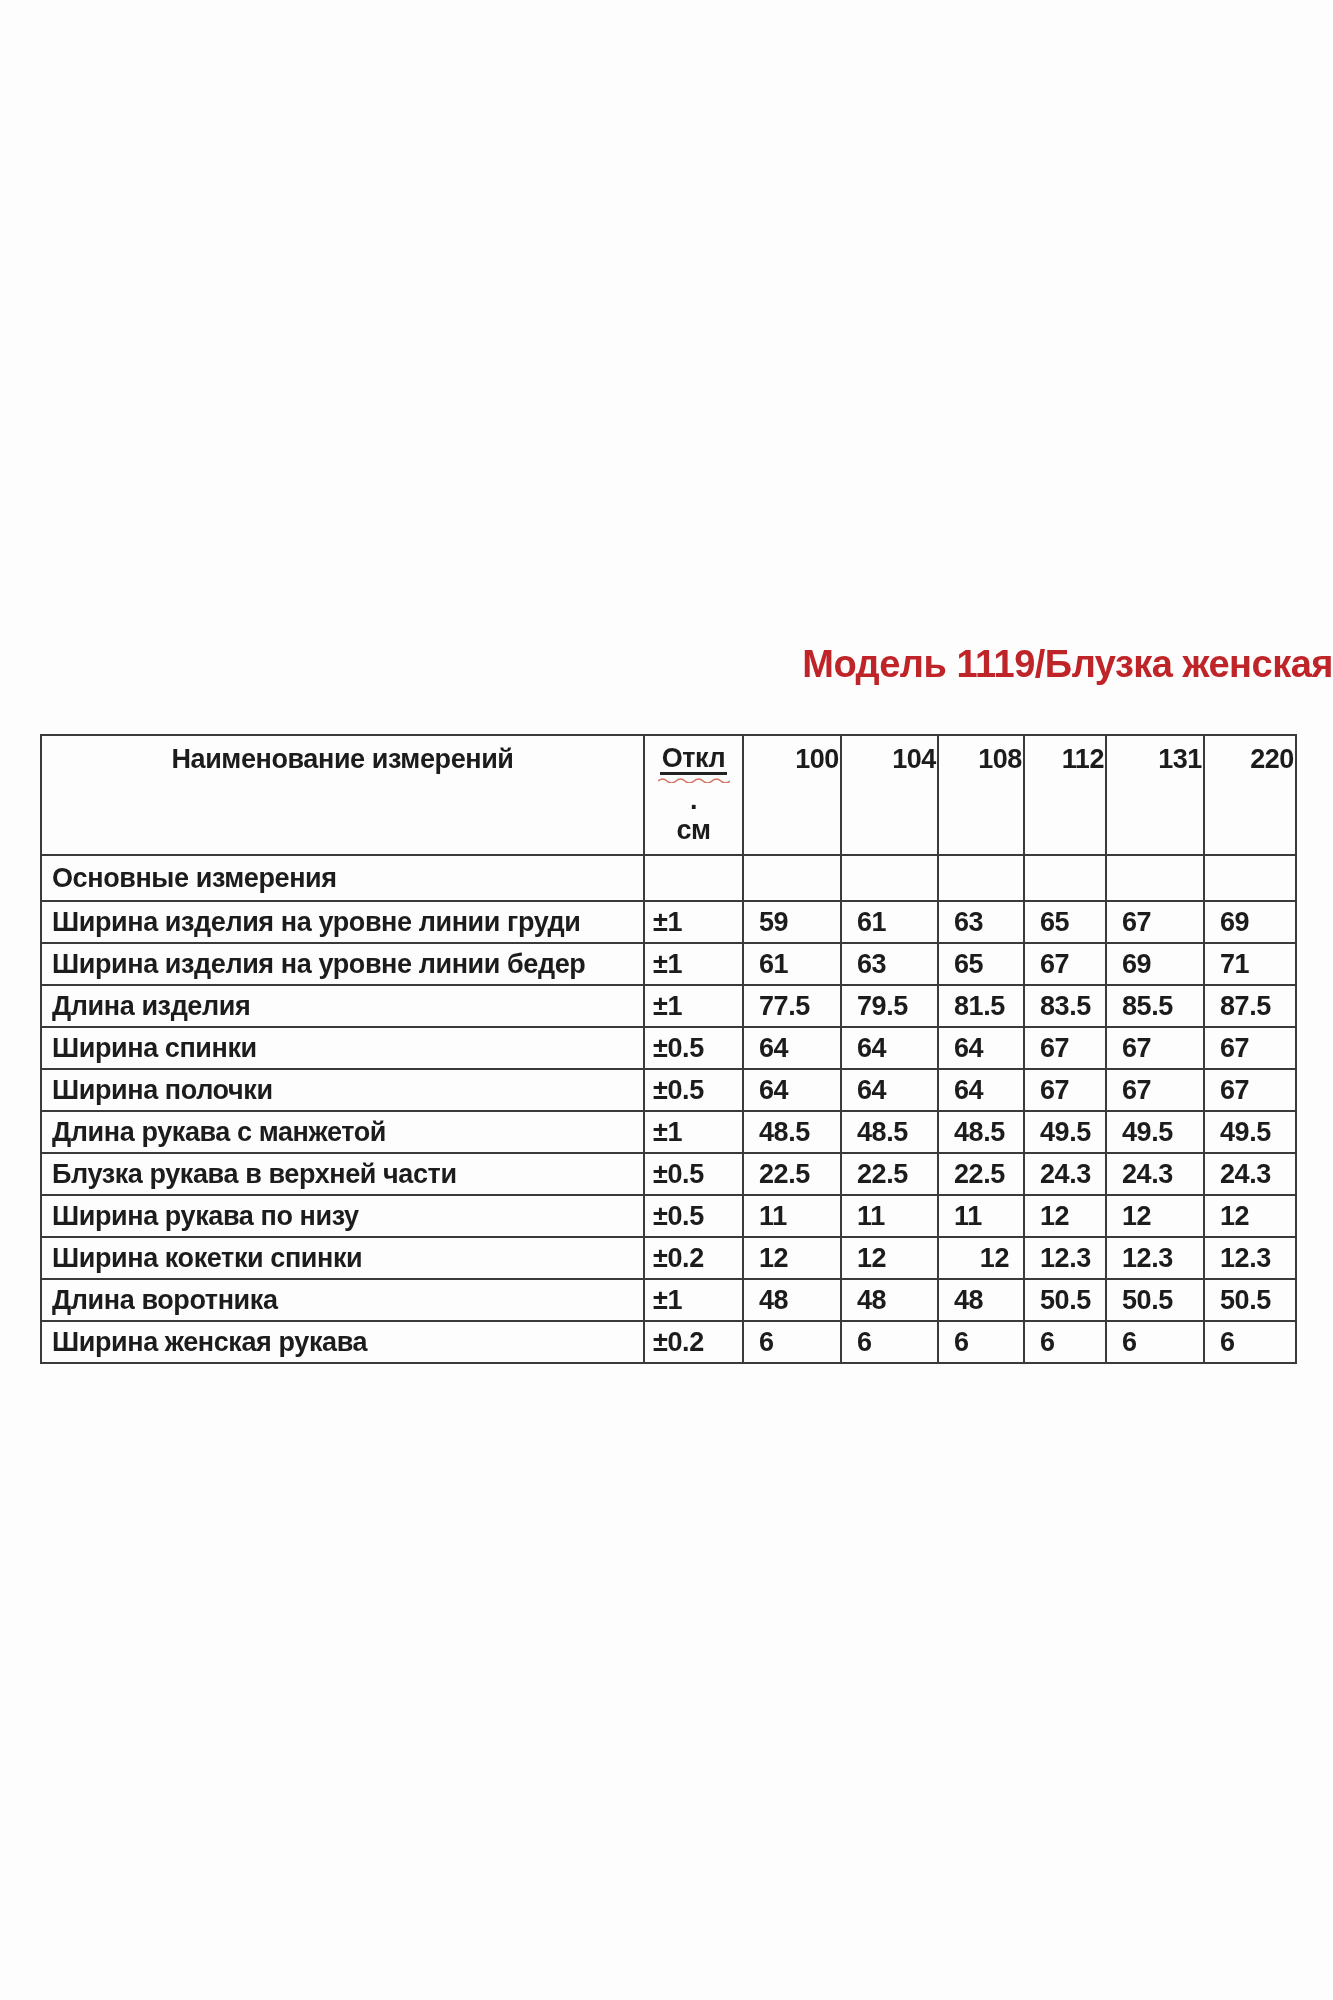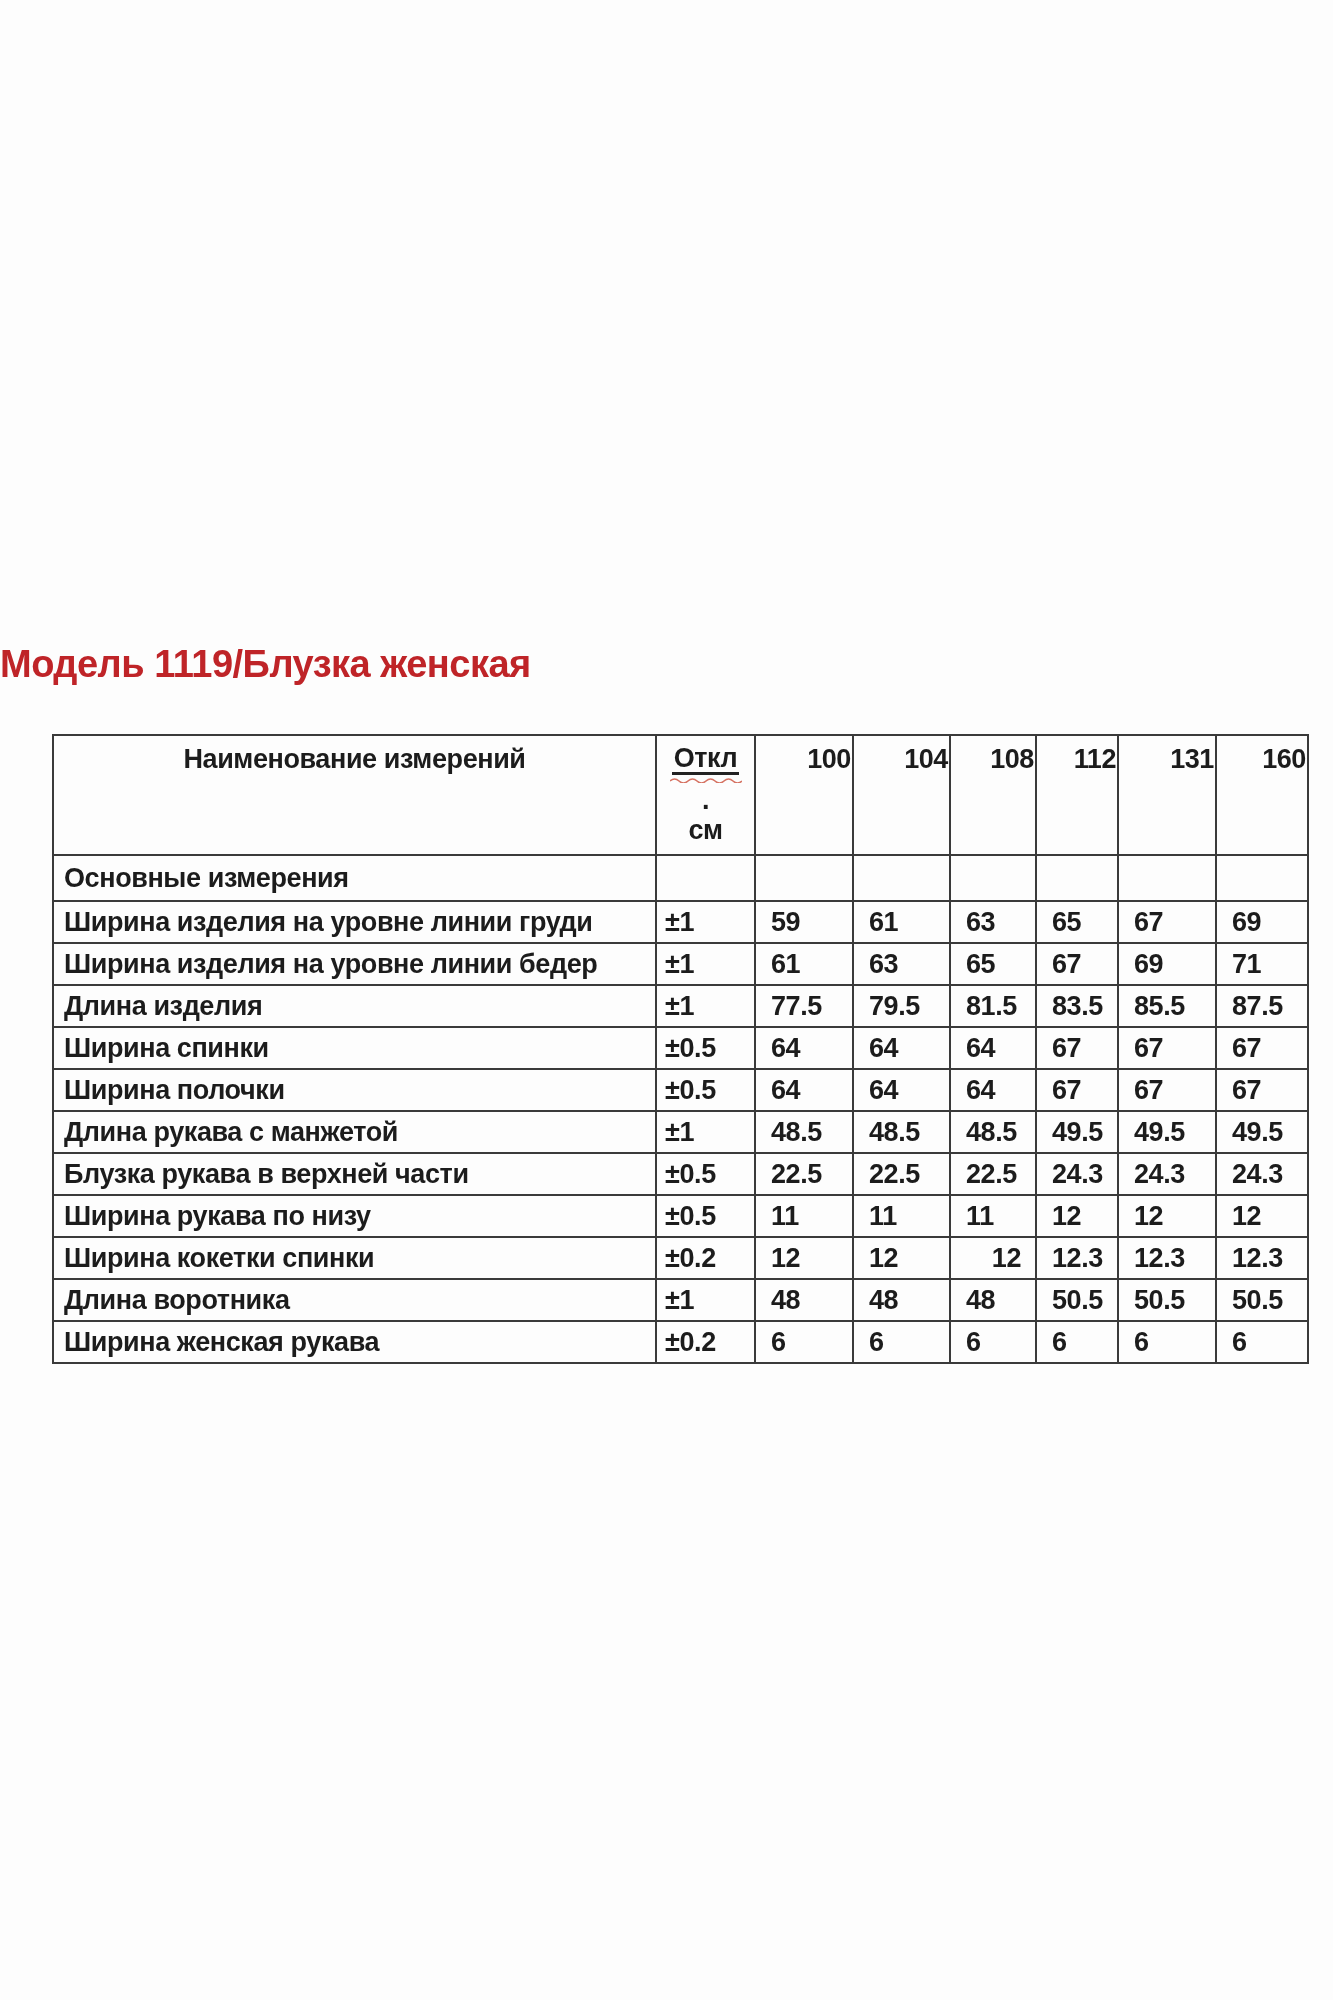--- a/index.html
+++ b/index.html
@@ -13,29 +13,29 @@
   .page{
     position:relative;
     width:1333px;height:2000px;
     background:var(--bg);
     overflow:hidden;
   }
   .title{
     position:absolute;
     top:643px;left:0;width:1333px;
     margin:0;
-    text-align:left;
+    text-align:right;
     font-size:38px;
     font-weight:bold;
     letter-spacing:-0.5px;
     color:var(--title-color);
   }
   table.size-table{
     position:absolute;
-    top:734px;left:52px;
+    top:734px;left:40px;
     width:1255px;
     border-collapse:collapse;
     table-layout:fixed;
     color:var(--text-color);
   }
   .size-table th,.size-table td{
     border:2px solid var(--border-color);
     font-weight:bold;
     font-size:27px;
     letter-spacing:-0.4px;
@@ -125,21 +125,21 @@
             <span class="dev-dot">.</span>
             <span class="dev-cm">см</span>
           </div>
         </th>
 
       <th class="col-size">100</th>
           <th class="col-size">104</th>
           <th class="col-size">108</th>
           <th class="col-size">112</th>
           <th class="col-size">131</th>
-          <th class="col-size">160</th>
+          <th class="col-size">220</th>
         </tr>
     </thead>
     <tbody id="table-body">
         <tr>
           <td class="cell-name">Основные измерения</td>
           <td class="cell-dev"></td>
           <td class="cell-val"></td>
           <td class="cell-val"></td>
           <td class="cell-val"></td>
           <td class="cell-val"></td>

